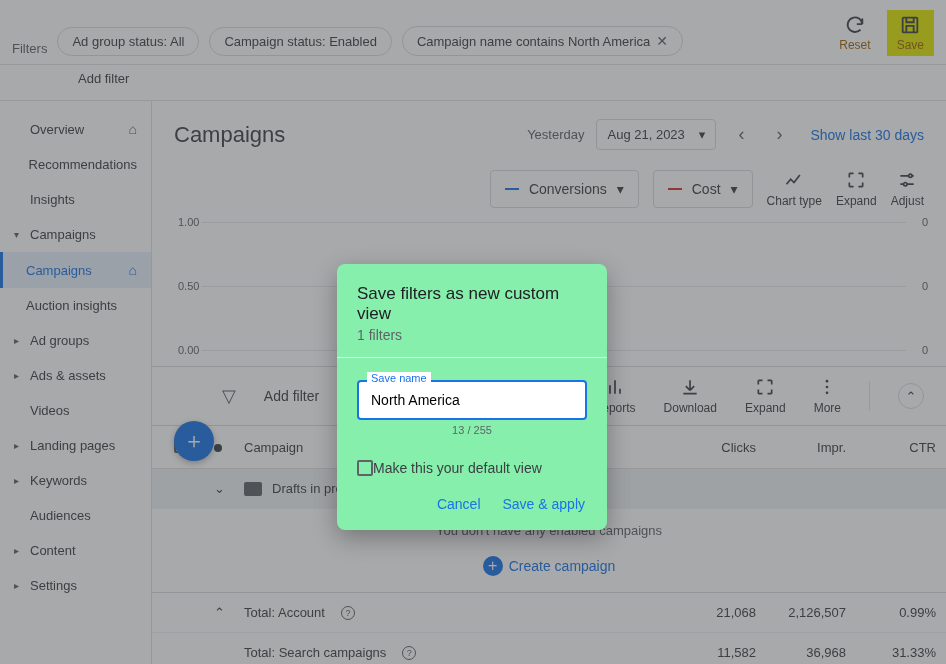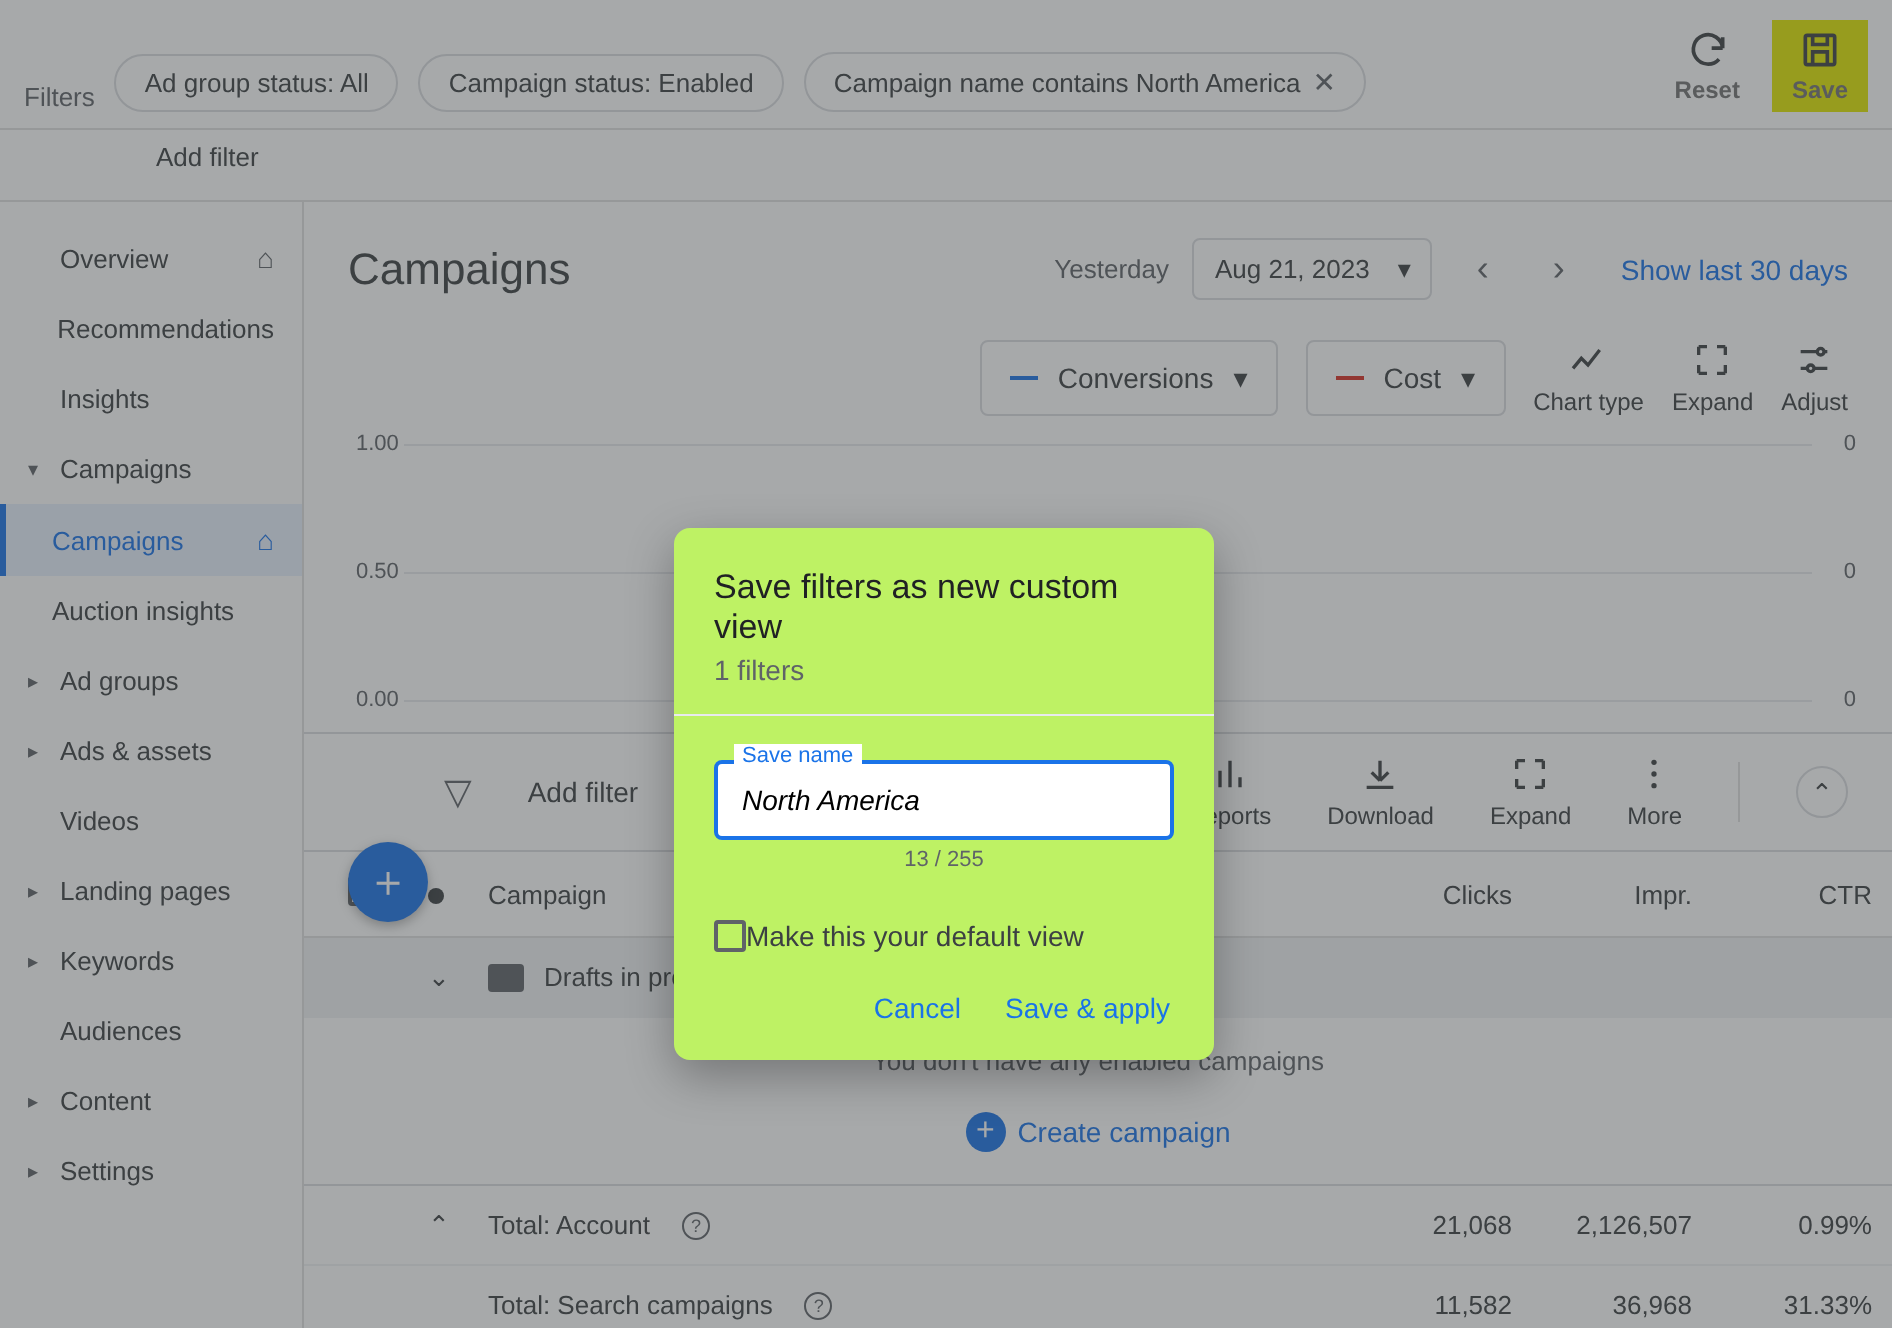--- a/index.html
+++ b/index.html
@@ -4,21 +4,21 @@
 <style>
 * { margin:0; padding:0; box-sizing:border-box; font-family:Arial,"Google Sans",Roboto,sans-serif; }
 body { background:#fff; width:946px; height:664px; overflow:hidden; position:relative; color:#3c4043; font-size:13px; }
 
 
 .filterbar { display:flex; align-items:flex-end; padding:10px 12px 8px 12px; gap:10px; border-bottom:1px solid #e0e0e0; }
 .filterbar-label { color:#5f6368; font-size:13px; }
 .chip { background:#fff; border:1px solid #dadce0; border-radius:16px; padding:6px 14px; font-size:13px; color:#3c4043; display:flex; align-items:center; gap:6px; }
 .chip .x { color:#5f6368; font-size:14px; cursor:pointer; }
 .filter-actions { margin-left:auto; display:flex; gap:6px; }
-.icon-btn { display:flex; flex-direction:column; align-items:center; gap:2px; padding:4px 10px; font-size:12px; color:#737373; cursor:pointer;font-weight:bold; }
+.icon-btn { display:flex; flex-direction:column; align-items:center; gap:2px; padding:4px 10px; font-size:12px; color:#a16207; cursor:pointer; }
 .icon-btn.save { background:#e2e800; }
 .icon-btn svg { width:22px; height:22px; }
 .addfilter-row { padding:6px 12px 14px 78px; color:#3c4043; font-size:13px; border-bottom:1px solid #e0e0e0; }
 
 
 .main { display:flex; height:calc(664px - 96px); }
 .sidebar { width:152px; border-right:1px solid #e0e0e0; padding-top:10px; overflow:hidden; }
 .side-item { display:flex; align-items:center; padding:10px 14px; font-size:13px; color:#3c4043; cursor:pointer; gap:6px; }
 .side-item .caret { width:10px; font-size:10px; color:#5f6368; }
 .side-item.sub { padding-left:26px; }
@@ -67,28 +67,28 @@
 .folder { width:18px; height:14px; background:#5f6368; display:inline-block; border-radius:2px; }
 .checkbox { width:15px; height:15px; border:2px solid #5f6368; display:inline-block; border-radius:2px; }
 .info { width:14px; height:14px; border:1px solid #5f6368; border-radius:50%; display:inline-flex; align-items:center; justify-content:center; font-size:9px; margin-left:6px; color:#5f6368; }
 
 .empty-msg { text-align:center; padding:14px 0; font-size:13px; color:#5f6368; }
 .create { display:flex; align-items:center; justify-content:center; gap:6px; padding:4px 0 16px 0; color:#1a73e8; font-size:14px; cursor:pointer; }
 .create .plus { width:20px; height:20px; background:#1a73e8; color:#fff; border-radius:50%; display:flex; align-items:center; justify-content:center; font-size:16px; }
 
 
 .scrim { position:absolute; inset:0; background:rgba(60,64,67,.45); z-index:100; }
-.modal { position:absolute; left:337px; top:264px; width:270px; background:#bef264; border-radius:8px; box-shadow:0 8px 24px rgba(0,0,0,.3); z-index:101; }
+.modal { position:absolute; left:337px; top:264px; width:270px; background:#86efac; border-radius:8px; box-shadow:0 8px 24px rgba(0,0,0,.3); z-index:101; }
 .modal-head { padding:20px 20px 14px 20px; border-bottom:1px solid #e8eaed; }
 .modal-title { font-size:17px; color:#202124; }
 .modal-sub { font-size:14px; color:#5f6368; margin-top:3px; }
 .modal-body { padding:22px 20px 8px 20px; }
 .field { position:relative; }
 .field-label { position:absolute; top:-8px; left:10px; background:#fff; padding:0 4px; font-size:11px; color:#1a73e8; }
-.field input { width:100%; border:2px solid #1a73e8; border-radius:4px; padding:10px 12px; font-size:14px; outline:none;font-style:italic; }
+.field input { width:100%; border:2px solid #1a73e8; border-radius:4px; padding:10px 12px; font-size:14px; outline:none; }
 .counter { text-align:center; font-size:11px; color:#5f6368; margin-top:4px; }
 .check-row { display:flex; align-items:center; gap:0; padding:16px 20px 10px 20px; font-size:14px; }
 .check-row .cb { width:16px; height:16px; border:2px solid #5f6368; border-radius:2px; }
 .modal-actions { display:flex; justify-content:flex-end; gap:22px; padding:10px 22px 18px 22px; }
 .modal-actions span { color:#1a73e8; font-size:14px; font-weight:500; cursor:pointer; }
 </style>
 </head>
 <body>
 
 <div class="filterbar">

